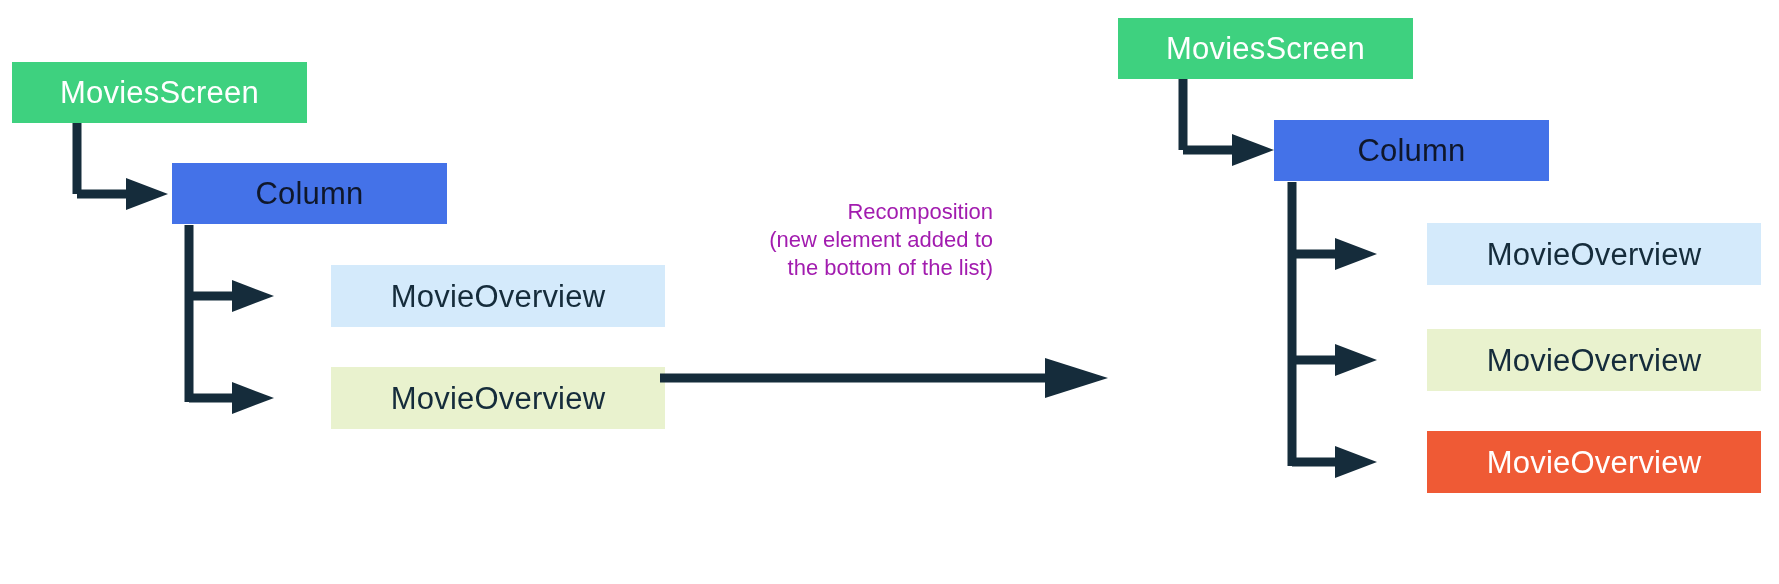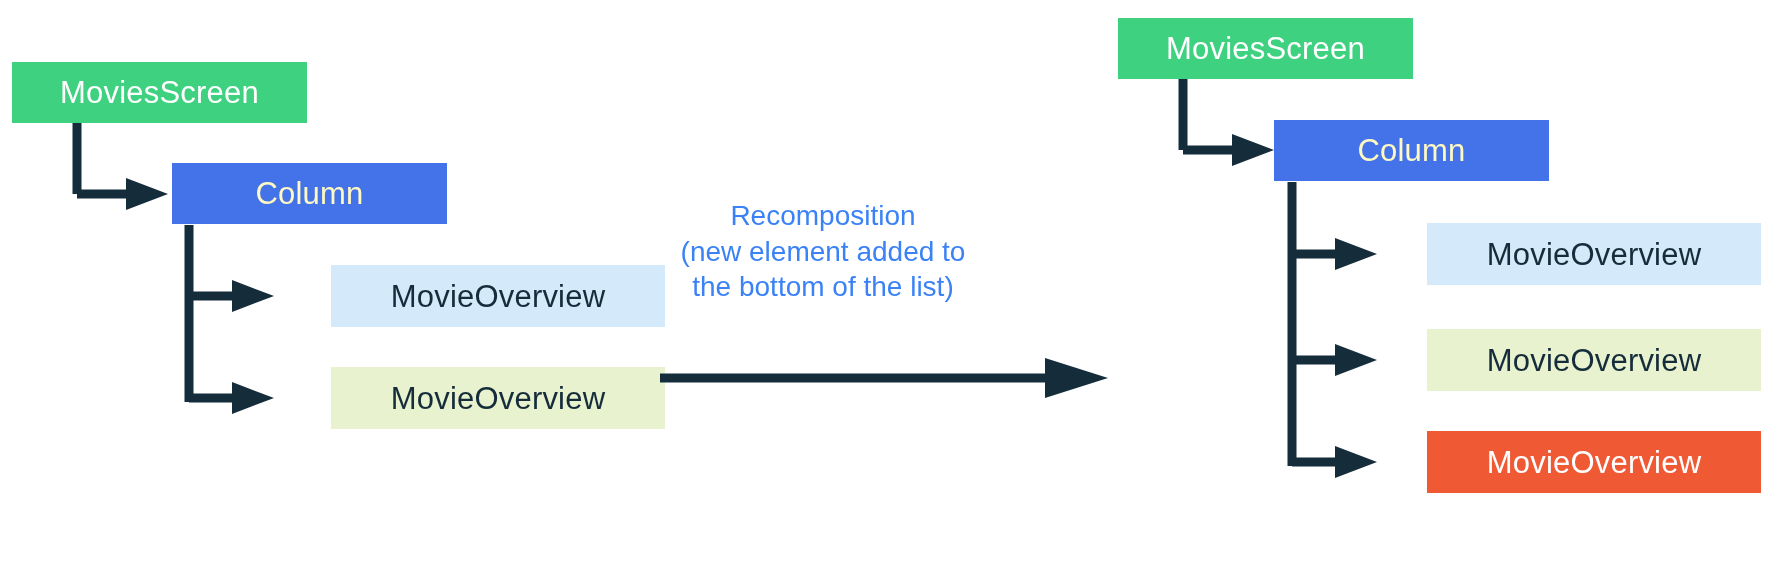--- a/index.html
+++ b/index.html
@@ -24,35 +24,35 @@
     justify-content: center;
     border-radius: 0;
     box-sizing: border-box;
     font-size: 31px;
     line-height: 1;
     letter-spacing: 0.2px;
     white-space: nowrap;
     user-select: none;
   }
   .node.green  { background: #3ed17f; color: #ffffff; }
-  .node.blue   { background: #4472e8; color: #fef9c3; }
+  .node.blue   { background: #4472e8; color: #0f172a; }
   .node.lightblue { background: #d4eafb; color: #152c3b; }
   .node.lime   { background: #e9f2ce; color: #152c3b; }
   .node.orange { background: #ef5a35; color: #ffffff; }
 
   .conn { position: absolute; overflow: visible; }
   .conn path, .conn line { stroke: #152c3b; fill: none; }
   .conn polygon { fill: #152c3b; }
 
   .caption {
     position: absolute;
-    color: #3b82f6;
-    font-size: 28px;
+    color: #a21caf;
+    font-size: 22px;
     line-height: 1.27;
-    text-align: center;
+    text-align: right;
     white-space: pre;
     user-select: none;
   }
 </style>
 </head>
 <body>
 
 <div id="canvas">
 
   <div class="node green" style="left:12px; top:62px; width:295px; height:61px;">MoviesScreen</div>

